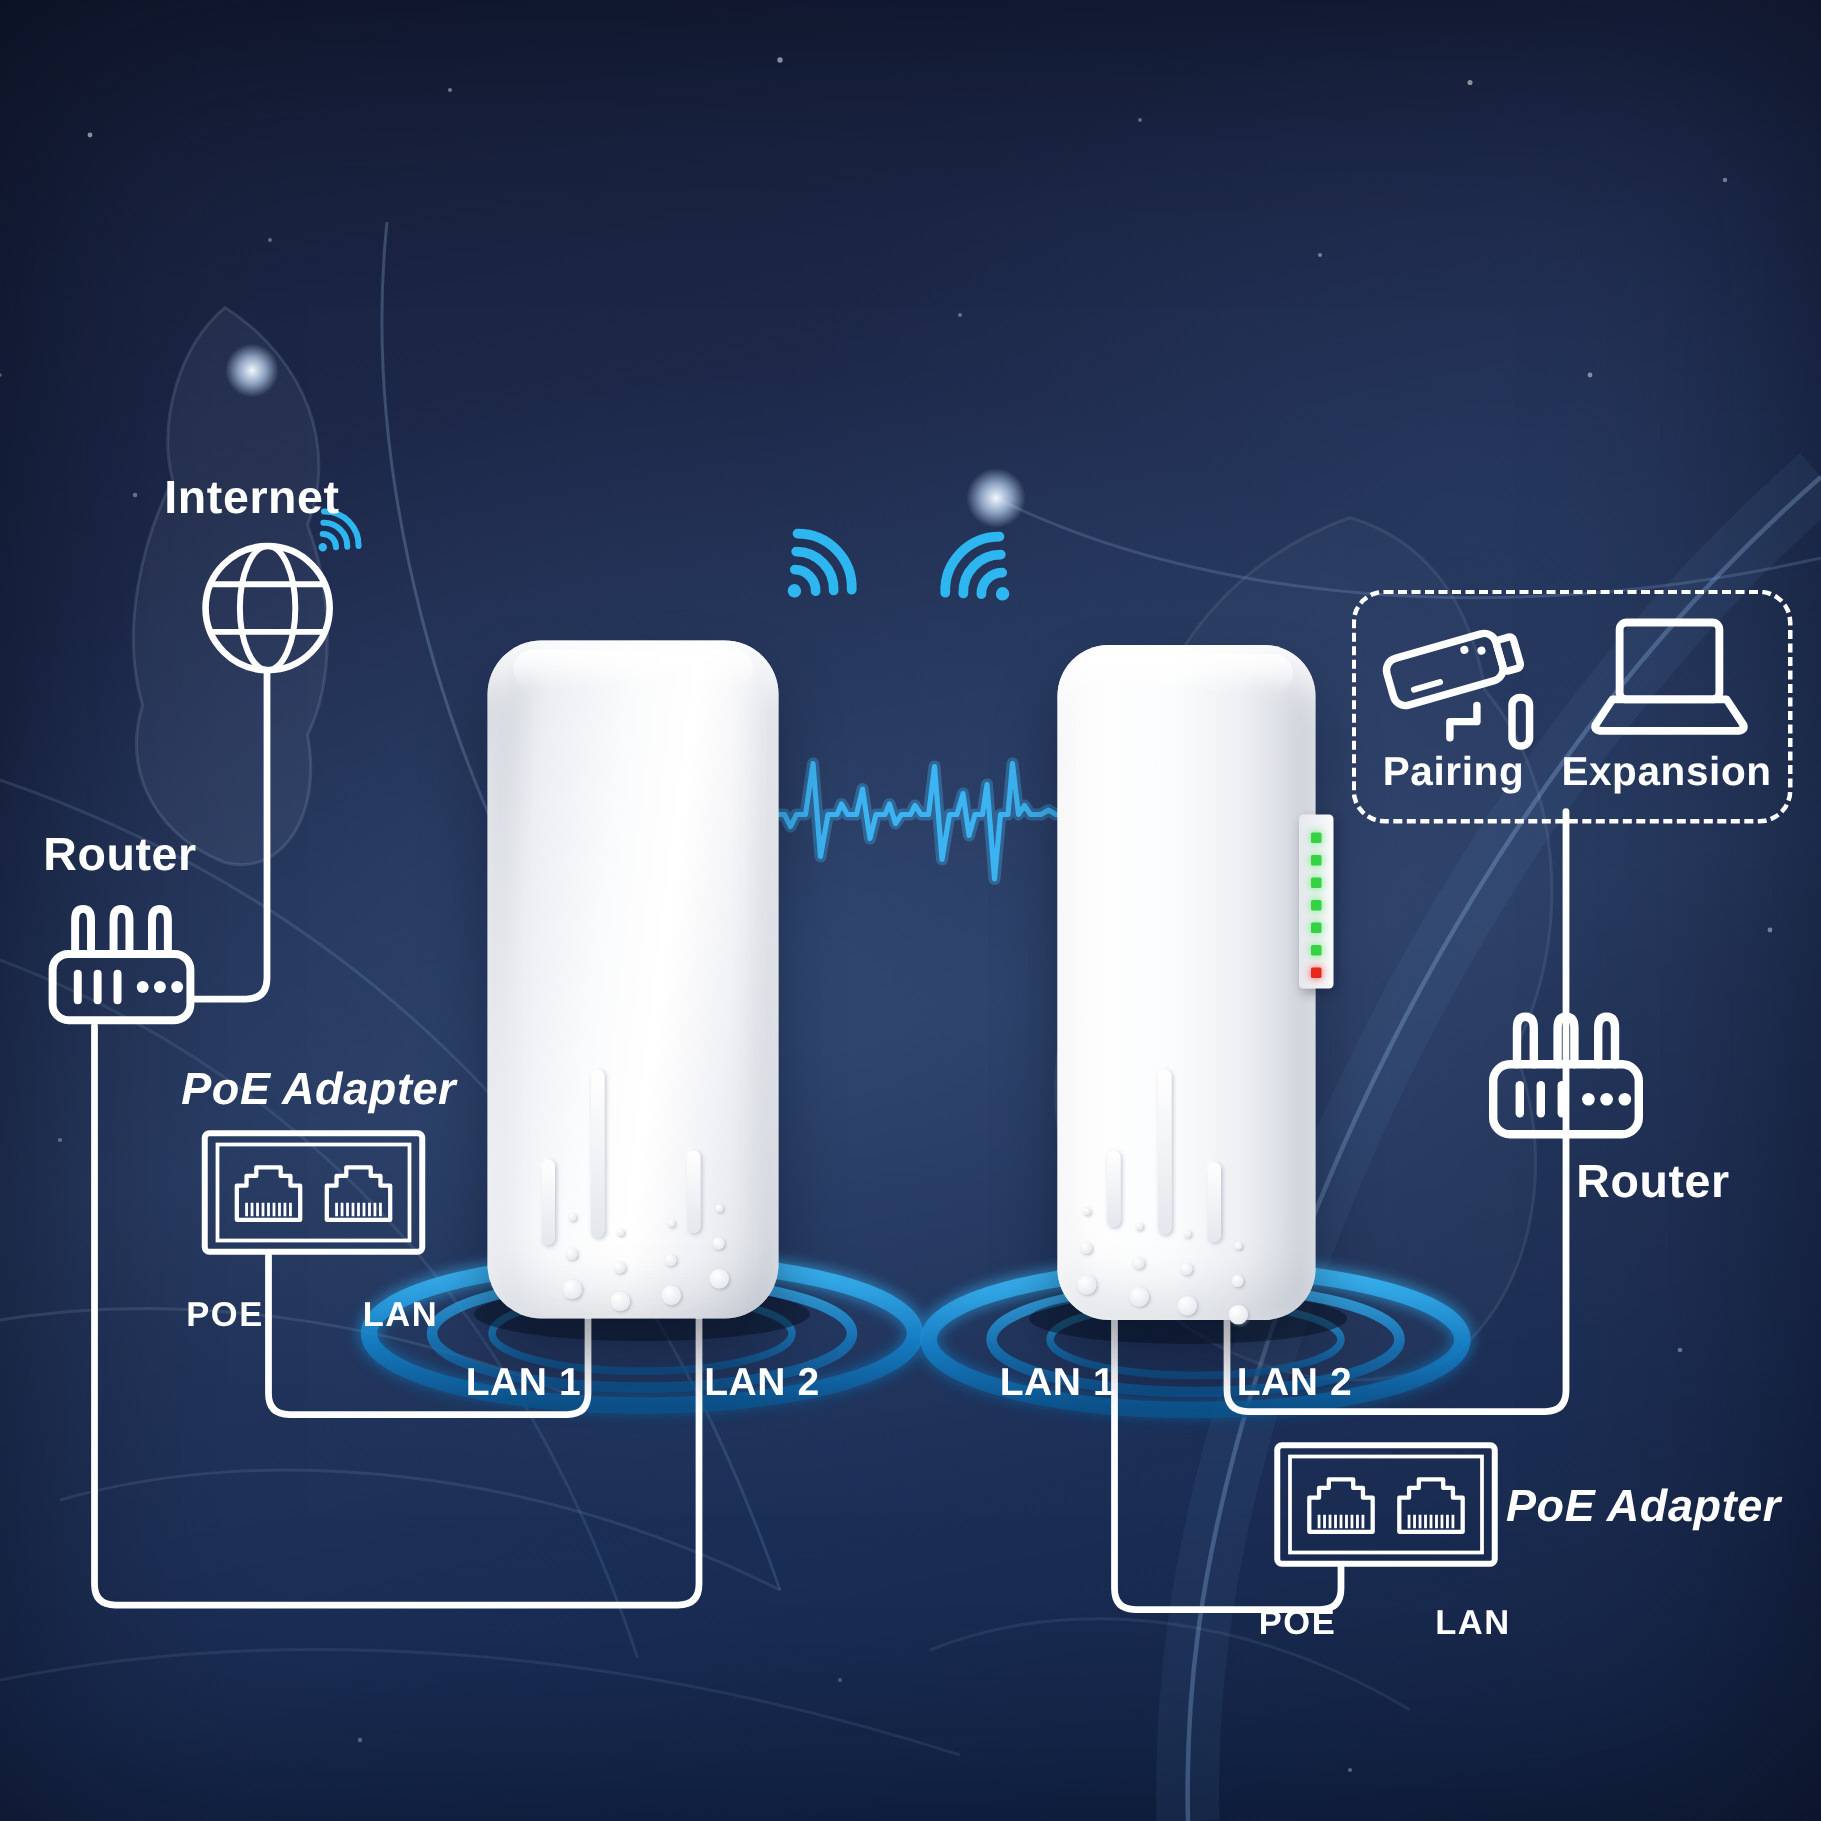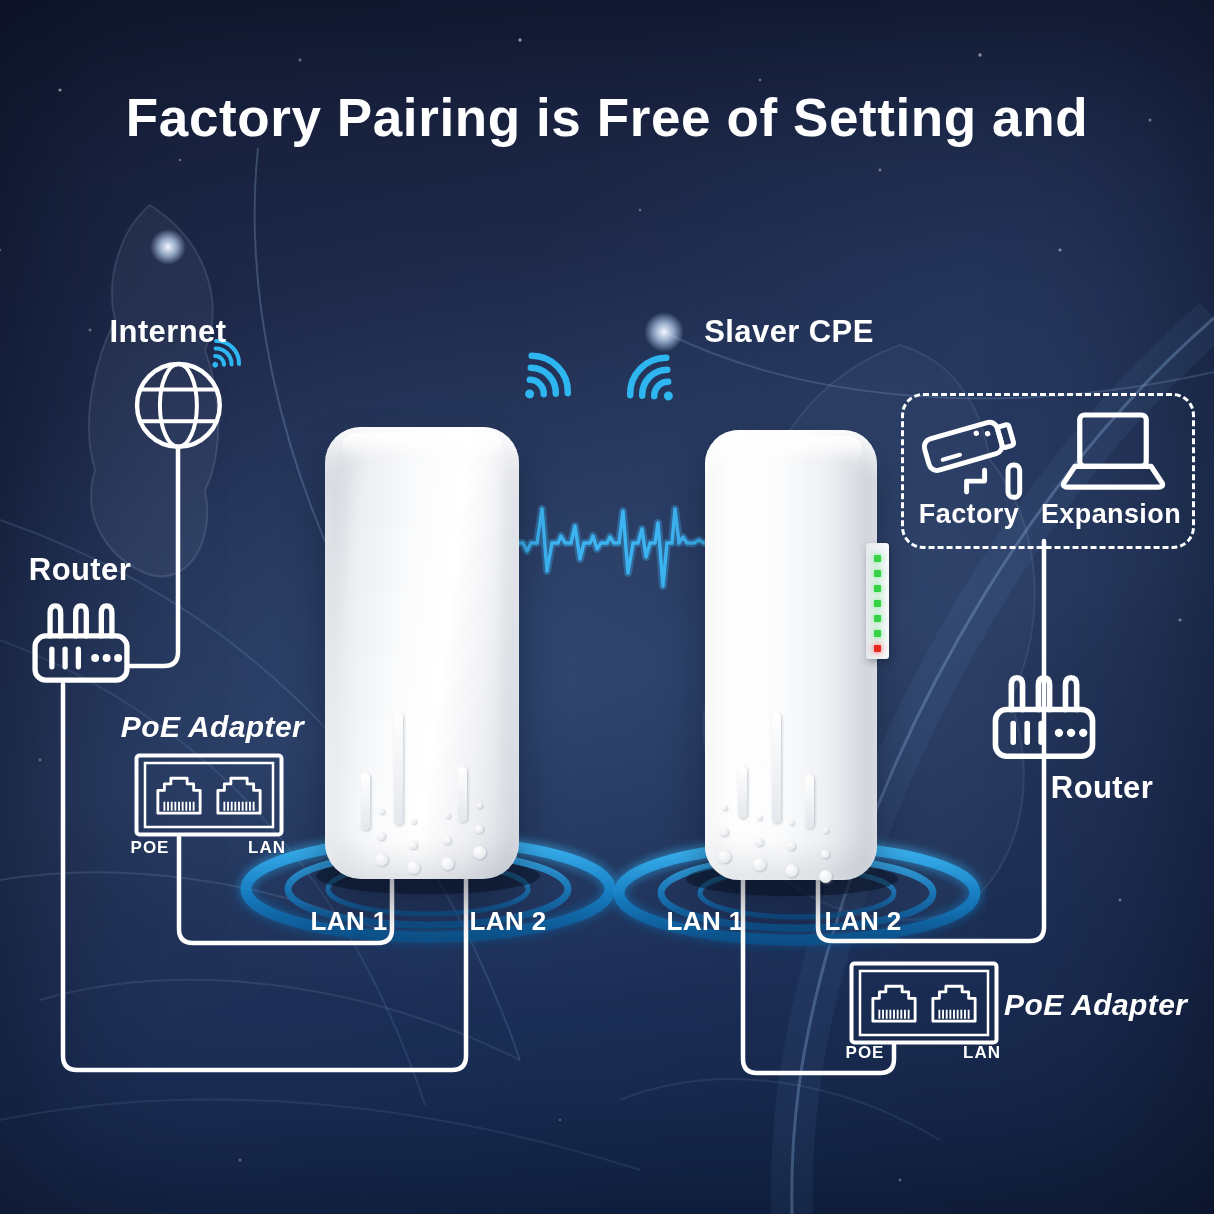--- a/index.html
+++ b/index.html
@@ -12,21 +12,21 @@
       radial-gradient(1500px 950px at 50% 118%, rgba(18,48,98,.55), rgba(0,0,0,0) 72%),
       linear-gradient(168deg,#151d36 0%,#1e2a4c 28%,#27395f 55%,#1d2d52 78%,#141f3a 100%);
     box-shadow:inset 0 0 190px rgba(4,7,18,.6);
   }
   .abs{position:absolute;}
   svg.layer{position:absolute;left:0;top:0;}
   .lbl{position:absolute;font-weight:700;color:#fff;text-align:center;letter-spacing:.4px;}
   .title{top:84px;left:0;width:100%;text-align:center;font-size:53px;font-weight:700;line-height:1.3;letter-spacing:.6px;}
   .node-lbl{font-size:31px;}
   .lan-lbl{font-size:26px;}
-  .port-lbl{font-size:17px;letter-spacing:1px;}
+  .port-lbl{font-size:23px;letter-spacing:1px;margin-top:25px;}
   .poeadp-lbl{font-size:30px;font-style:italic;}
   .boxicon-lbl{font-size:27px;}
 
   
   .dashed-box{left:901px;top:393px;width:288px;height:150px;border:3px dashed #fff;border-radius:22px;}
 
   
   .device{position:absolute;border-radius:36px;}
   .device:before{content:'';position:absolute;left:9%;right:9%;top:6px;height:26px;border-radius:20px;
     background:linear-gradient(180deg,rgba(255,255,255,.85),rgba(255,255,255,0));}
@@ -243,30 +243,28 @@
       </g>
       <circle cx="68" cy="30" r="3" fill="#fff" transform="rotate(-16 55 40)"></circle>
       <circle cx="80" cy="34" r="3" fill="#fff" transform="rotate(-16 55 40)"></circle>
     </svg>
     <svg class="abs" style="left:152px;top:11px;" width="114" height="92" viewBox="0 0 120 96">
       <g fill="none" stroke="#fff" stroke-width="5.5" stroke-linecap="round" stroke-linejoin="round">
         <rect x="25" y="8" width="70" height="54" rx="5"></rect>
         <path d="M20,62 H100 L112,80 Q113,84 107,84 H13 Q7,84 8,80 Z"></path>
       </g>
     </svg>
-    <div class="lbl boxicon-lbl" style="left:2px;top:103px;width:126px;">Factory</div>
+    <div class="lbl boxicon-lbl" style="left:2px;top:103px;width:126px;">Pairing</div>
     <div class="lbl boxicon-lbl" style="left:128px;top:103px;width:158px;">Expansion</div>
   </div>
 
   <div class="lbl title">
-    <div>Factory Pairing is Free of Setting and</div>
   </div>
 
   <div class="lbl node-lbl" style="left:103px;top:314px;width:130px;">Internet</div>
-  <div class="lbl node-lbl" style="left:689px;top:314px;width:200px;">Slaver CPE</div>
   <div class="lbl node-lbl" style="left:26px;top:552px;width:108px;">Router</div>
   <div class="lbl node-lbl" style="left:1046px;top:770px;width:112px;">Router</div>
   <div class="lbl poeadp-lbl" style="left:120px;top:710px;width:185px;">PoE Adapter</div>
   <div class="lbl poeadp-lbl" style="left:1004px;top:988px;width:190px;text-align:left;">PoE Adapter</div>
 
   <div class="lbl port-lbl" style="left:110px;top:838px;width:80px;">POE</div>
   <div class="lbl port-lbl" style="left:227px;top:838px;width:80px;">LAN</div>
   <div class="lbl port-lbl" style="left:825px;top:1043px;width:80px;">POE</div>
   <div class="lbl port-lbl" style="left:942px;top:1043px;width:80px;">LAN</div>
 

